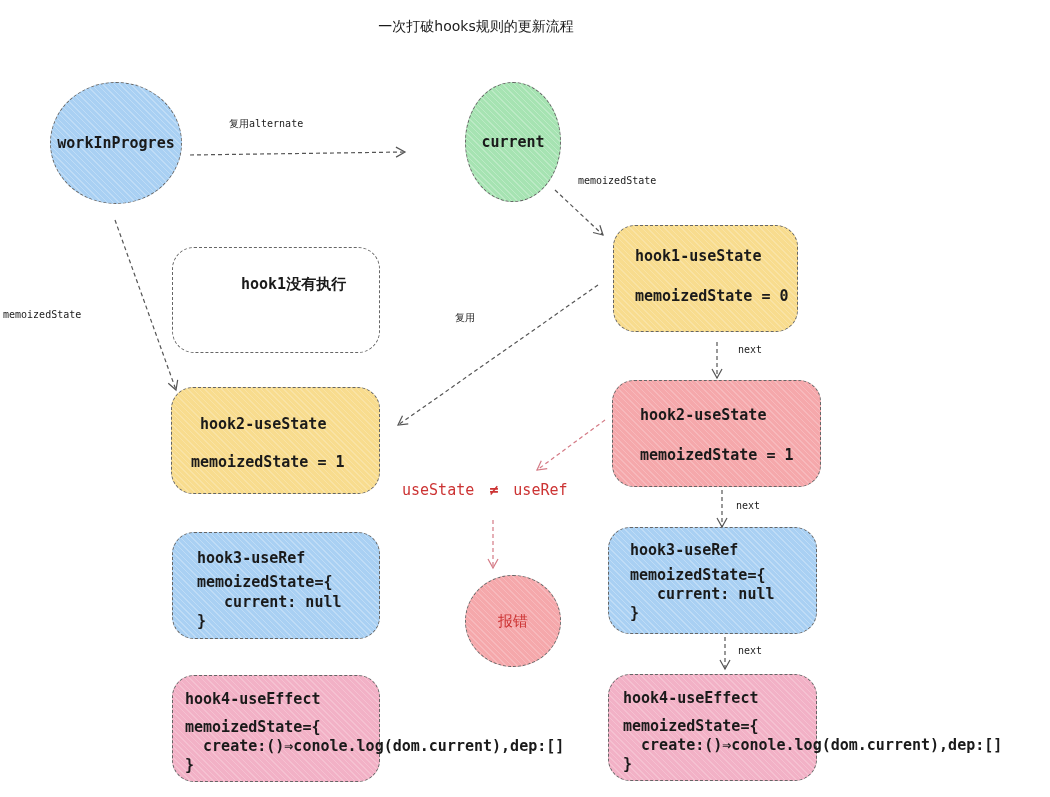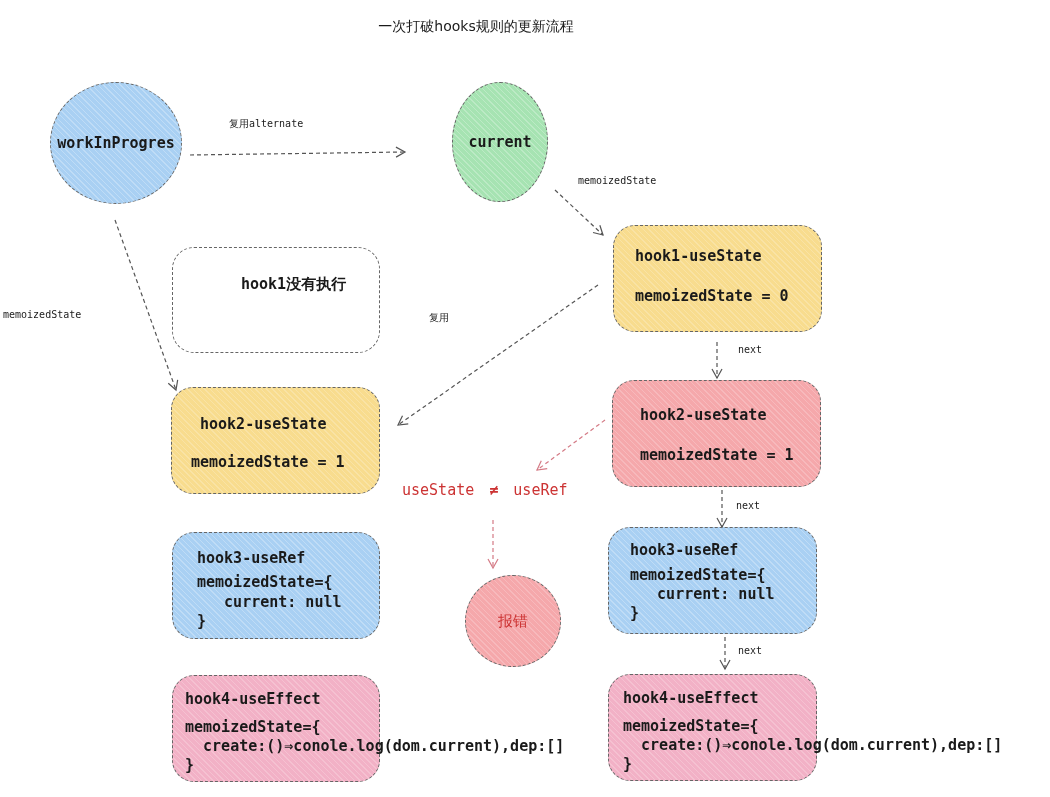--- a/index.html
+++ b/index.html
@@ -42,28 +42,28 @@
   <line x1="725" y1="637" x2="725" y2="669" stroke="#555" stroke-width="1.2" stroke-dasharray="4,3" marker-end="url(#ah)"></line>
   <line x1="605" y1="420" x2="537" y2="470" stroke="#d47a85" stroke-width="1.2" stroke-dasharray="4,3" marker-end="url(#ahr)"></line>
   <line x1="493" y1="520" x2="493" y2="568" stroke="#d47a85" stroke-width="1.2" stroke-dasharray="4,3" marker-end="url(#ahr)"></line>
 </svg>
 
 <div class="abs title"><span>一次打破hooks规则的更新流程</span></div>
 
 <div class="abs circle blue" style="left:32px;top:82px;width:132px;height:122px;">
   <span>workInProgres</span>
 </div>
-<div class="abs circle green" style="left:434px;top:82px;width:96px;height:120px;">
+<div class="abs circle green" style="left:447px;top:82px;width:96px;height:120px;">
   <span>current</span>
 </div>
 
 <div class="abs lbl" style="left:229px;top:117px;">复用alternate</div>
 <div class="abs lbl" style="left:578px;top:175px;">memoizedState</div>
 <div class="abs lbl" style="left:3px;top:309px;">memoizedState</div>
-<div class="abs lbl" style="left:429px;top:311px;font-family:Liberation Sans, sans-serif;">复用</div>
+<div class="abs lbl" style="left:455px;top:311px;font-family:Liberation Sans, sans-serif;">复用</div>
 <div class="abs lbl" style="left:738px;top:344px;">next</div>
 <div class="abs lbl" style="left:736px;top:500px;">next</div>
 <div class="abs lbl" style="left:738px;top:645px;">next</div>
 
 <div class="abs lbl redtxt" style="left:402px;top:481px;font-size:15px;">
   <span>useState</span>
   <span style="margin:0 6px;font-weight:bold;">≠</span>
   <span>useRef</span>
 </div>
 
@@ -84,21 +84,21 @@
   <div class="line" style="left:24px;top:60px;">   current: null</div>
   <div class="line" style="left:24px;top:79px;">}</div>
 </div>
 <div class="abs box pink" style="left:172px;top:675px;width:208px;height:107px;overflow:visible;">
   <div class="line" style="left:12px;top:14px;">hook4-useEffect</div>
   <div class="line" style="left:12px;top:42px;">memoizedState={</div>
   <div class="line" style="left:12px;top:61px;">  create:()⇒conole.log(dom.current),dep:[]</div>
   <div class="line" style="left:12px;top:80px;">}</div>
 </div>
 
-<div class="abs box yellow" style="left:613px;top:225px;width:209px;height:107px;">
+<div class="abs box yellow" style="left:613px;top:225px;width:185px;height:107px;">
   <div class="line" style="left:21px;top:21px;">hook1-useState</div>
   <div class="line" style="left:21px;top:61px;">memoizedState = 0</div>
 </div>
 <div class="abs box red" style="left:612px;top:380px;width:209px;height:107px;">
   <div class="line" style="left:27px;top:25px;">hook2-useState</div>
   <div class="line" style="left:27px;top:65px;">memoizedState = 1</div>
 </div>
 <div class="abs box blue" style="left:608px;top:527px;width:209px;height:107px;">
   <div class="line" style="left:21px;top:13px;">hook3-useRef</div>
   <div class="line" style="left:21px;top:38px;">memoizedState={</div>

